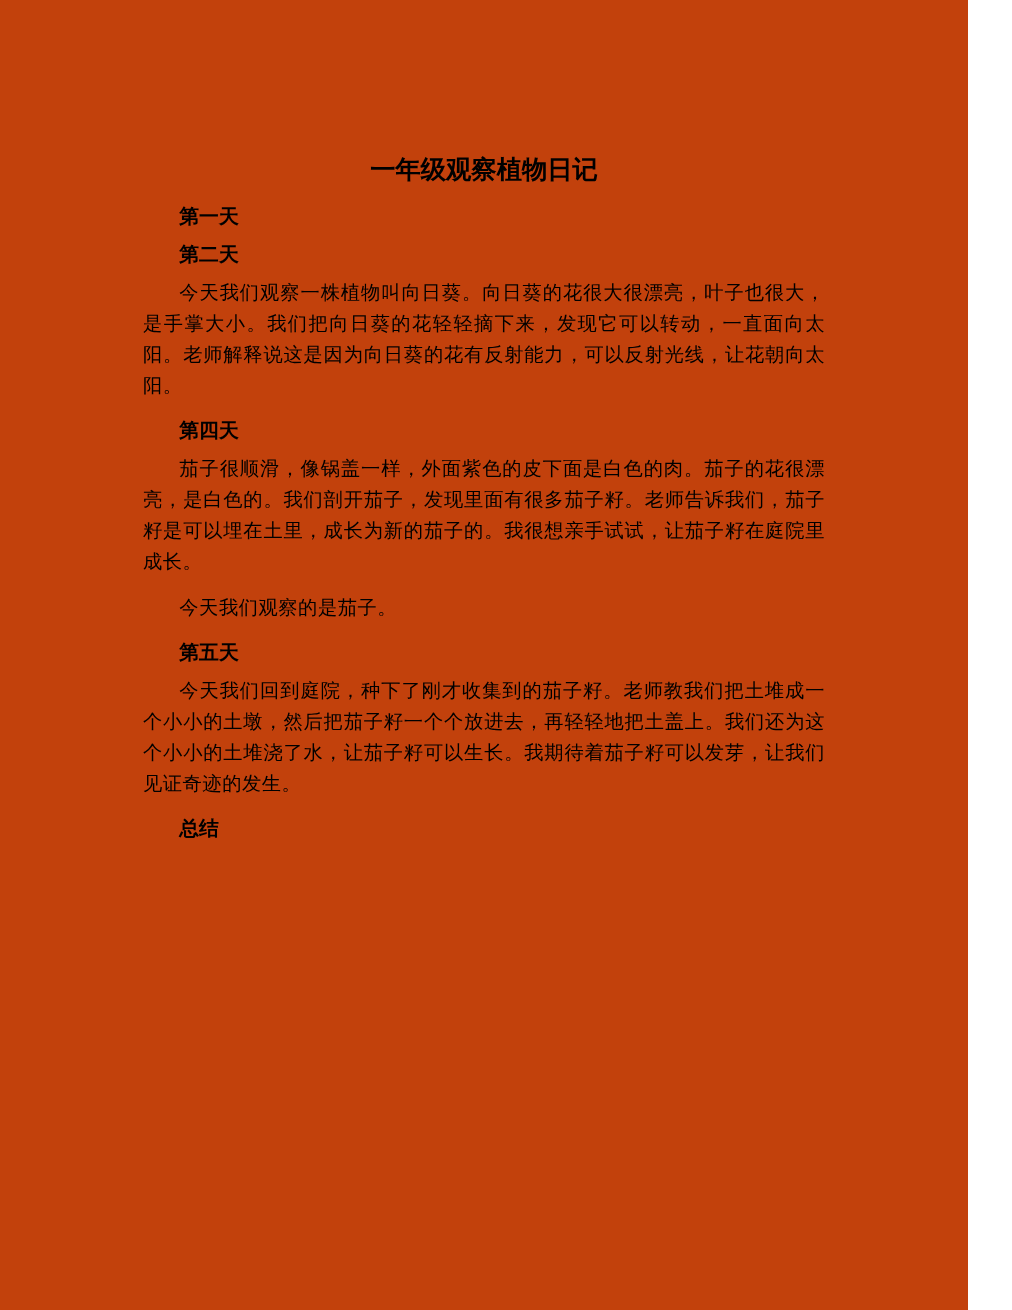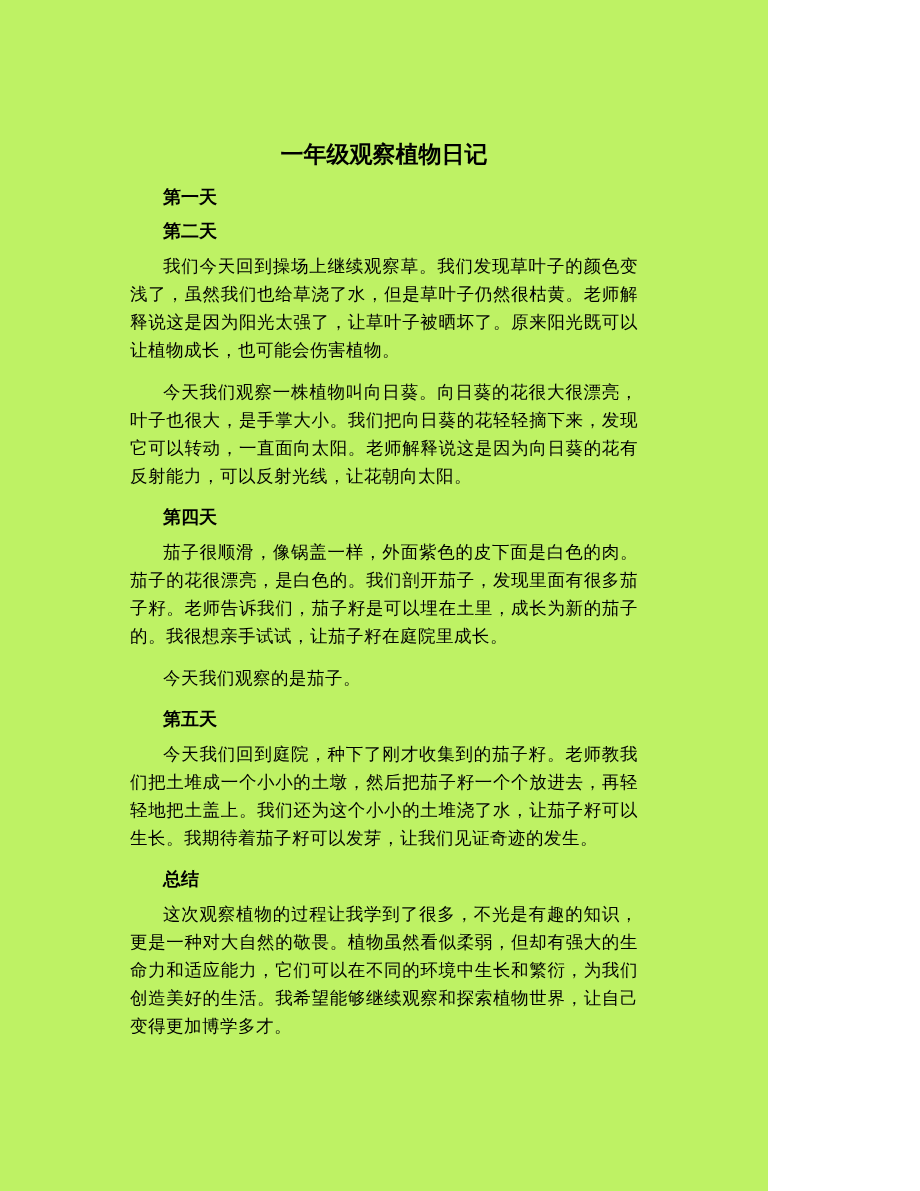--- a/index.html
+++ b/index.html
@@ -9,24 +9,24 @@
   }
   body {
     width: 920px;
     height: 1191px;
     font-family: "Liberation Serif", "DejaVu Serif", serif;
     color: #000000;
     overflow: hidden;
   }
   .page {
     box-sizing: border-box;
-    width: 768px;
+    width: 880px;
     height: 1191px;
     padding: 140px 130px 60px 130px;
-    background: #bef264;
+    background: #c2410c;
   }
   .doc-title {
     margin: 0 0 14px 0;
     text-align: center;
     font-size: 23px;
     font-weight: bold;
     line-height: 30px;
   }
   .section-heading {
     margin: 8px 0 8px 0;
@@ -50,36 +50,34 @@
 <main class="page">
 
   <h1 class="doc-title">一年级观察植物日记</h1>
 
   <section>
     <h2 class="section-heading">第一天</h2>
   </section>
 
   <section>
     <h2 class="section-heading">第二天</h2>
-    <p class="body-paragraph">我们今天回到操场上继续观察草。我们发现草叶子的颜色变浅了，虽然我们也给草浇了水，但是草叶子仍然很枯黄。老师解释说这是因为阳光太强了，让草叶子被晒坏了。原来阳光既可以让植物成长，也可能会伤害植物。</p>
   </section>
 
   <section>
     <p class="body-paragraph">今天我们观察一株植物叫向日葵。向日葵的花很大很漂亮，叶子也很大，是手掌大小。我们把向日葵的花轻轻摘下来，发现它可以转动，一直面向太阳。老师解释说这是因为向日葵的花有反射能力，可以反射光线，让花朝向太阳。</p>
   </section>
 
   <section>
     <h2 class="section-heading">第四天</h2>
     <p class="body-paragraph">茄子很顺滑，像锅盖一样，外面紫色的皮下面是白色的肉。茄子的花很漂亮，是白色的。我们剖开茄子，发现里面有很多茄子籽。老师告诉我们，茄子籽是可以埋在土里，成长为新的茄子的。我很想亲手试试，让茄子籽在庭院里成长。</p>
     <p class="body-paragraph">今天我们观察的是茄子。</p>
   </section>
 
   <section>
     <h2 class="section-heading">第五天</h2>
     <p class="body-paragraph">今天我们回到庭院，种下了刚才收集到的茄子籽。老师教我们把土堆成一个小小的土墩，然后把茄子籽一个个放进去，再轻轻地把土盖上。我们还为这个小小的土堆浇了水，让茄子籽可以生长。我期待着茄子籽可以发芽，让我们见证奇迹的发生。</p>
   </section>
 
   <section>
     <h2 class="section-heading">总结</h2>
-    <p class="body-paragraph">这次观察植物的过程让我学到了很多，不光是有趣的知识，更是一种对大自然的敬畏。植物虽然看似柔弱，但却有强大的生命力和适应能力，它们可以在不同的环境中生长和繁衍，为我们创造美好的生活。我希望能够继续观察和探索植物世界，让自己变得更加博学多才。</p>
   </section>
 
 </main>
 
 </body></html>

